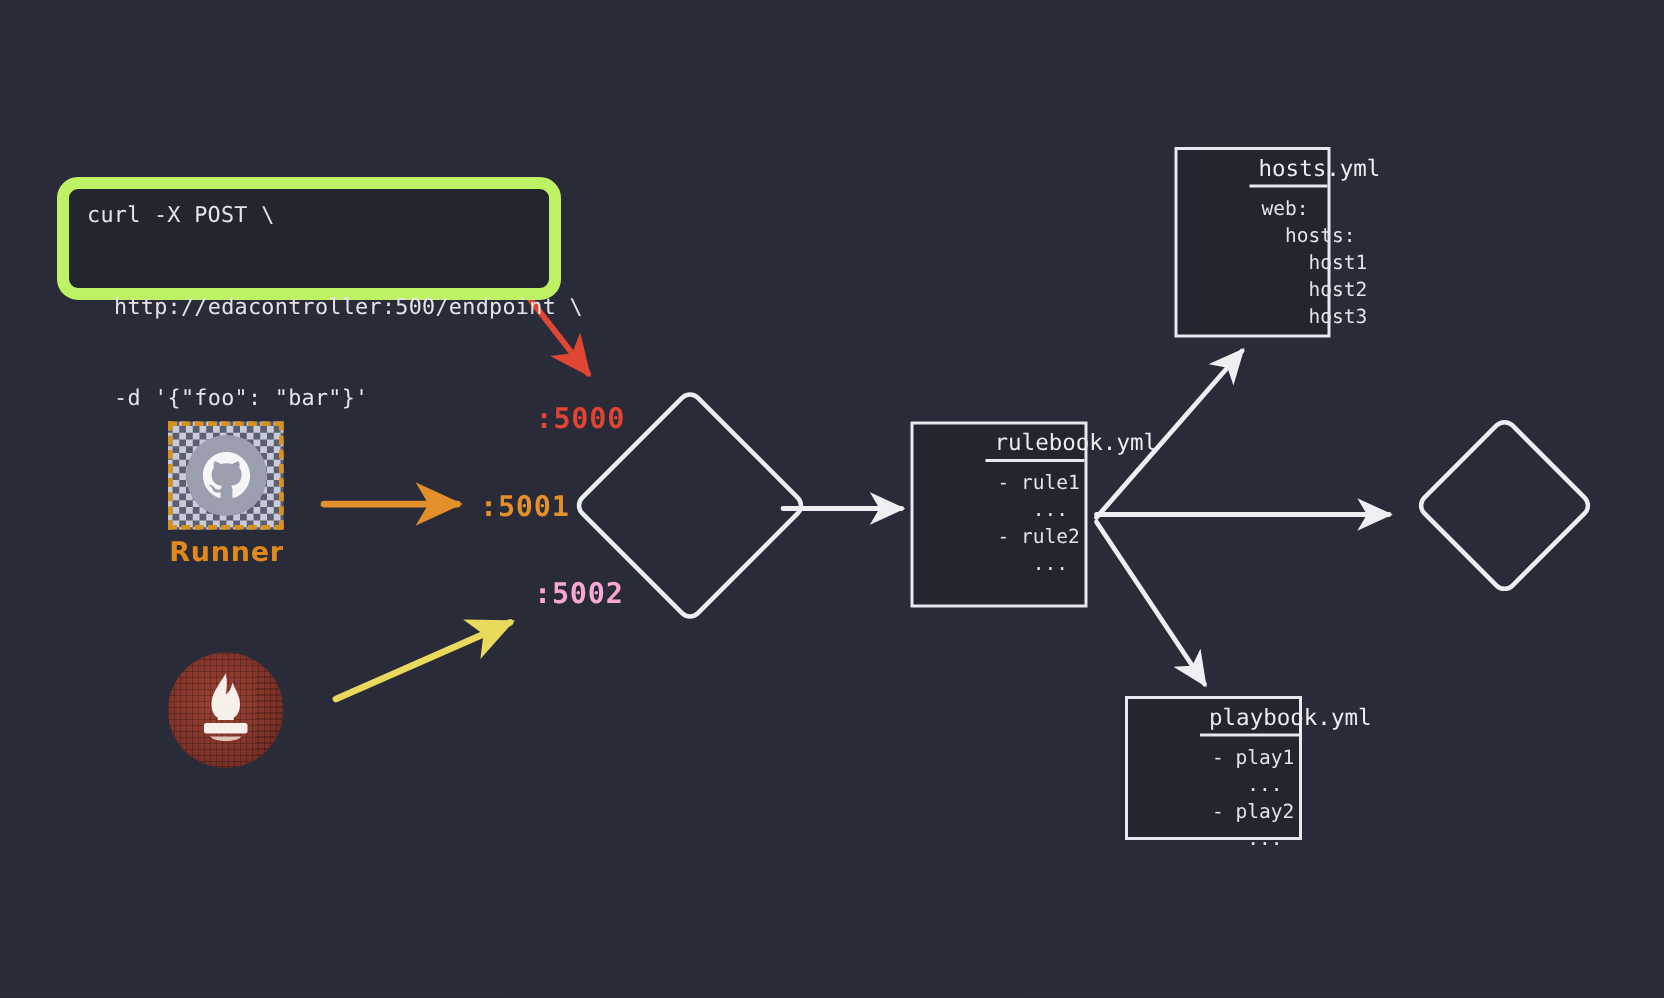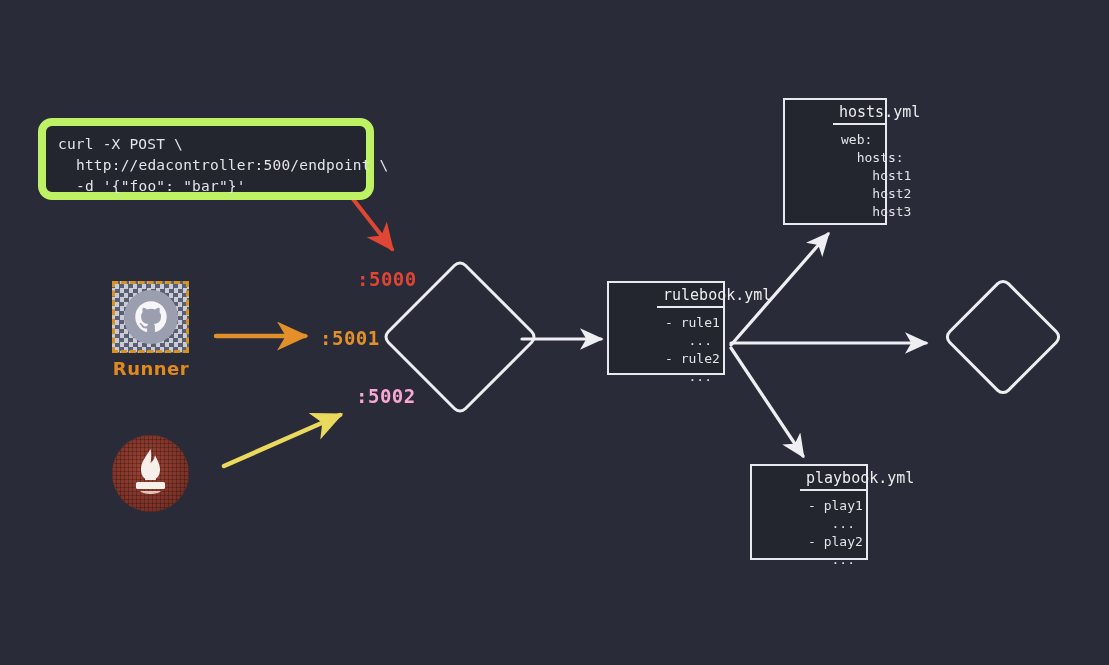--- a/index.html
+++ b/index.html
@@ -35,21 +35,21 @@
     padding: 8px 12px;
   }
   .curl-line {
     color: #e3e3e8;
     font-family: "DejaVu Sans Mono", monospace;
     font-size: 14.5px;
     line-height: 21px;
     white-space: pre;
     letter-spacing: 0.2px;
   }
-  .curl-indent { padding-left: 18px; }
+  .curl-indent { padding-left: 18px; margin-top: 40px; }
 
   
   .yml-box {
     position: absolute;
     box-sizing: border-box;
     border: 2.5px solid #e8e8ee;
     background: #23252f;
     padding-left: 48px;
   }
   .yml-title {
@@ -70,21 +70,21 @@
   .yml-line {
     color: #e3e3e8;
     font-family: "DejaVu Sans Mono", monospace;
     font-size: 13px;
     line-height: 18px;
     white-space: pre;
   }
 
   
   #box-hosts    { left: 783px; top: 98px;  width: 104px; height: 127px; }
-  #box-rulebook { left: 607px; top: 281px; width: 118px; height: 94px; }
+  #box-rulebook { left: 607px; top: 281px; width: 118px; height: 124px; }
   #box-playbook { left: 750px; top: 464px; width: 118px; height: 96px; }
 
   
   .diamond {
     position: absolute;
     box-sizing: border-box;
     border: 3.5px solid #ededf2;
     border-radius: 9px;
     transform: rotate(45deg);
     background: transparent;

